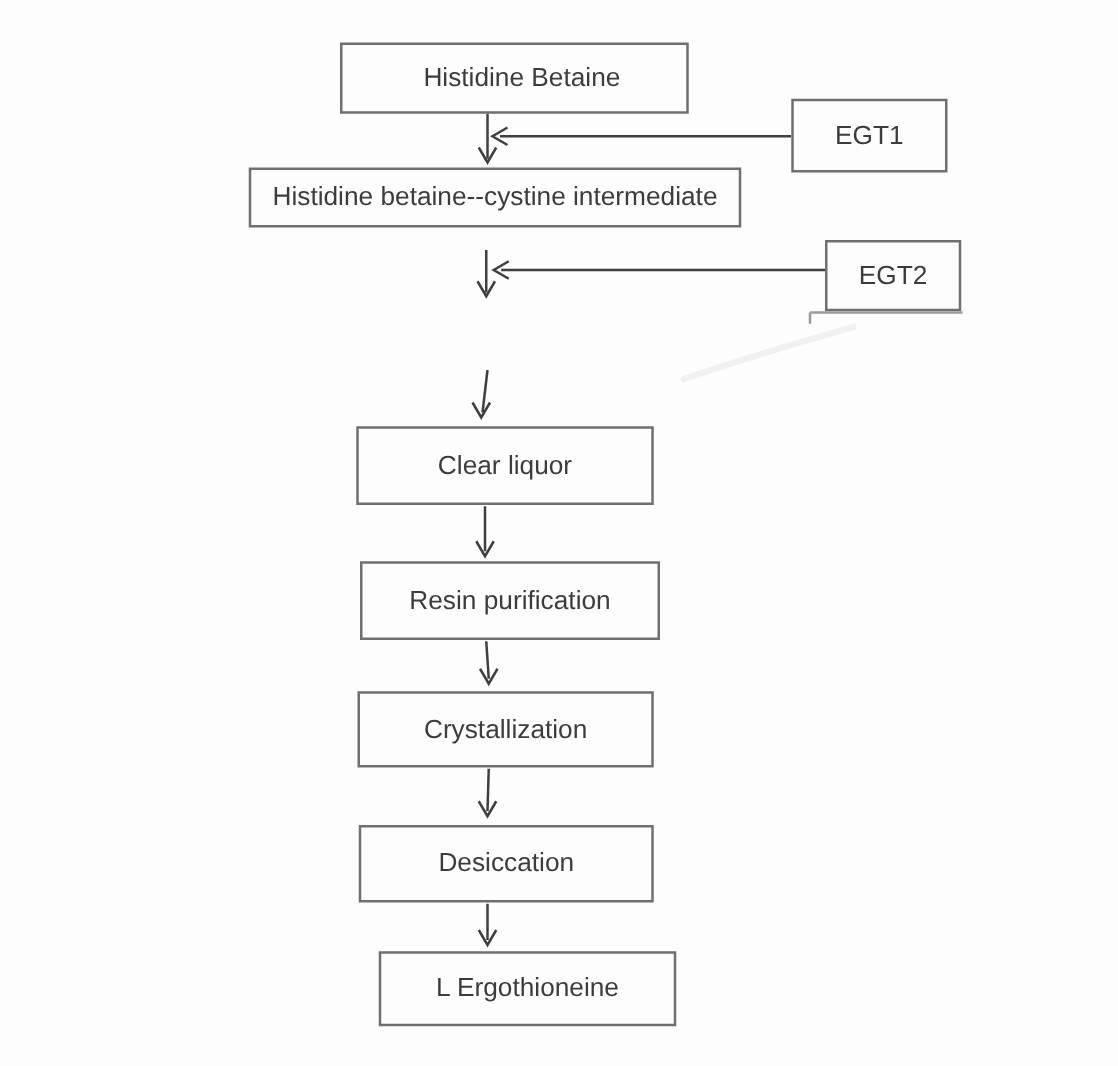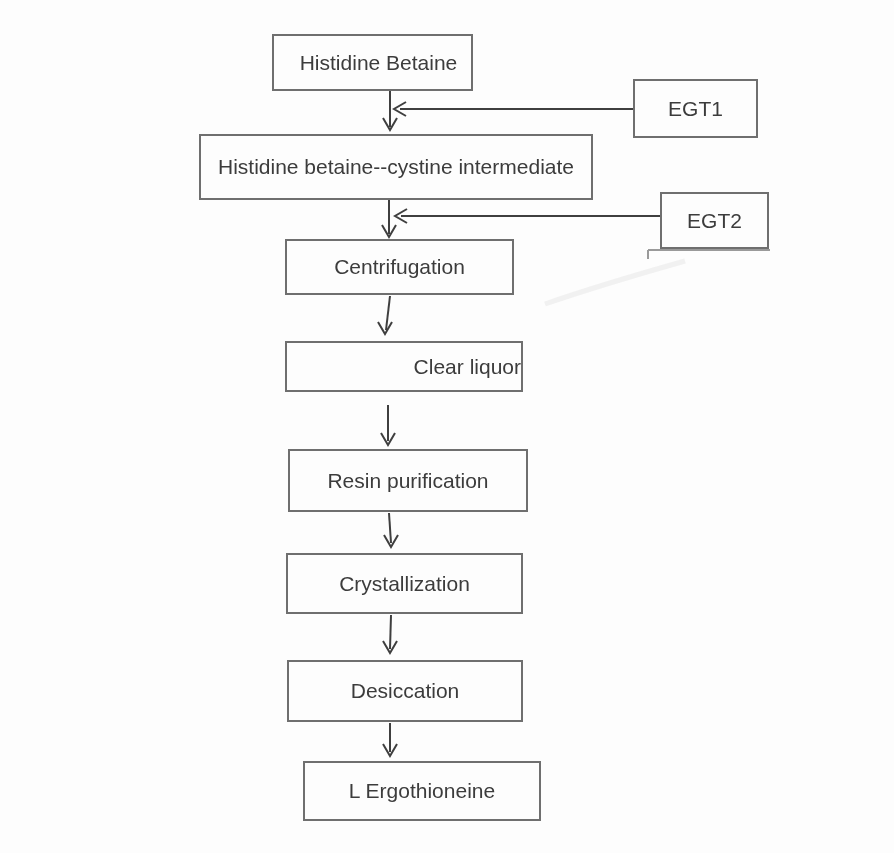--- a/index.html
+++ b/index.html
@@ -24,24 +24,24 @@
     align-items: center;
     justify-content: center;
     color: #3c3c3c;
     font-size: 21px;
     white-space: nowrap;
     z-index: 2;
   }
   .node .label { pointer-events: none; }
 
   
-  #n-histidine-betaine   { left: 272px; top:  34px; width: 201px; height: 57px; padding-left: 12px; }
-  #n-intermediate        { left: 199px; top: 134px; width: 394px; height: 66px; align-items: center; }
+  #n-histidine-betaine   { left: 272px; top:  34px; width: 279px; height: 57px; padding-left: 12px; }
+  #n-intermediate        { left: 199px; top: 134px; width: 394px; height: 48px; align-items: center; }
   #n-centrifugation      { left: 285px; top: 239px; width: 229px; height: 56px; }
-  #n-clear-liquor        { left: 285px; top: 341px; width: 238px; height: 51px; justify-content: flex-end; }
+  #n-clear-liquor        { left: 285px; top: 341px; width: 238px; height: 63px; }
   #n-resin-purification  { left: 288px; top: 449px; width: 240px; height: 63px; }
   #n-crystallization     { left: 286px; top: 553px; width: 237px; height: 61px; }
   #n-desiccation         { left: 287px; top: 660px; width: 236px; height: 62px; }
   #n-l-ergothioneine     { left: 288px; top: 761px; width: 238px; height: 60px; margin-left: 15px; }
 
   
   #n-egt1                { left: 633px; top:  79px; width: 125px; height: 59px; text-align: center; }
   #n-egt2                { left: 660px; top: 192px; width: 109px; height: 57px; }
 
   #connector-layer {
@@ -137,23 +137,20 @@
   </div>
 
   <div class="node" id="n-egt1">
     <span class="label">EGT1</span>
   </div>
 
   <div class="node" id="n-egt2">
     <span class="label">EGT2</span>
   </div>
 
-  <div class="node" id="n-centrifugation">
-    <span class="label">Centrifugation</span>
-  </div>
 
   <div class="node" id="n-clear-liquor">
     <span class="label">Clear liquor</span>
   </div>
 
   <div class="node" id="n-resin-purification">
     <span class="label">Resin purification</span>
   </div>
 
   <div class="node" id="n-crystallization">

